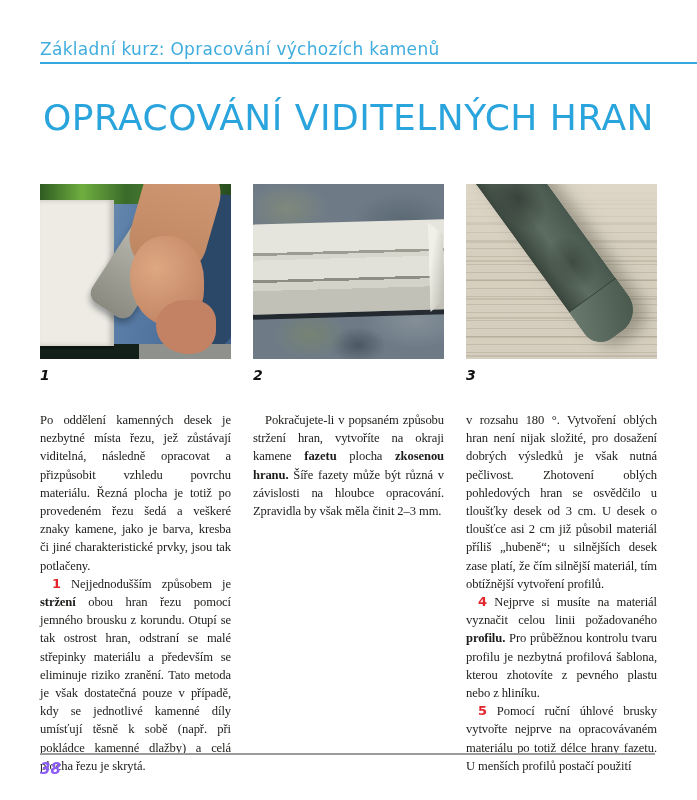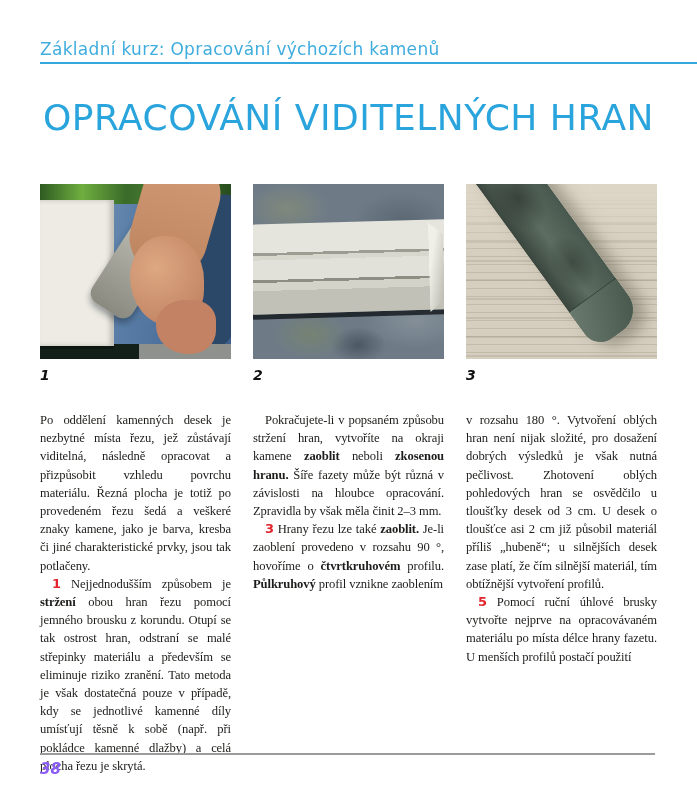--- a/index.html
+++ b/index.html
@@ -162,25 +162,25 @@
     </figure>
 
   </div>
 
   <div class="columns">
     <div>
         <p><span>Po oddělení kamenných desek je nezbytné místa řezu, jež zůstávají viditelná, následně opracovat a přizpůsobit vzhledu povrchu materiálu. Řezná plocha je totiž po provedeném řezu šedá a veškeré znaky kamene, jako je barva, kresba či jiné charakteristické prvky, jsou tak potlačeny.</span></p>
         <p class="indent"><span class="num">1</span><span> Nejjednodušším způsobem je </span><span class="b">stržení</span><span> obou hran řezu pomocí jemného brousku z korundu. Otupí se tak ostrost hran, odstraní se malé střepinky materiálu a především se eliminuje riziko zranění. Tato metoda je však dostatečná pouze v případě, kdy se jednotlivé kamenné díly umísťují těsně k sobě (např. při pokládce kamenné dlažby) a celá plocha řezu je skrytá.</span></p>
       </div>
     <div>
-        <p class="indent"><span>Pokračujete-li v popsaném způsobu stržení hran, vytvoříte na okraji kamene </span><span class="b">zaoblit</span><span> neboli </span><span class="b">zkosenou hranu.</span><span> Šíře fazety může být různá v závislosti na hloubce opracování. Zpravidla by však měla činit 2–3 mm.</span></p>
-        <p class="indent"><span class="num">3</span><span> Hrany řezu lze také </span><span class="b">zaoblit.</span><span> Je-li zaoblení provedeno v rozsahu 90 °, hovoříme o </span><span class="b">čtvrtkruhovém</span><span> profilu. </span><span class="b">Půlkruhový</span><span> profil vznikne zaoblením</span></p>
+        <p class="indent"><span>Pokračujete-li v popsaném způsobu stržení hran, vytvoříte na okraji kamene </span><span class="b">fazetu</span><span> plocha </span><span class="b">zkosenou hranu.</span><span> Šíře fazety může být různá v závislosti na hloubce opracování. Zpravidla by však měla činit 2–3 mm.</span></p>
       </div>
     <div>
         <p><span>v rozsahu 180 °. Vytvoření oblých hran není nijak složité, pro dosažení dobrých výsledků je však nutná pečlivost. Zhotovení oblých pohledových hran se osvědčilo u tloušťky desek od 3 cm. U desek o tloušťce asi 2 cm již působil materiál příliš „hubeně“; u silnějších desek zase platí, že čím silnější materiál, tím obtížnější vytvoření profilů.</span></p>
-        <p class="indent"><span class="num">5</span><span> Pomocí ruční úhlové brusky vytvořte nejprve na opracovávaném materiálu po místa délce hrany fazetu. U menších profilů postačí použití</span></p>
+        <p class="indent"><span class="num">4</span><span> Nejprve si musíte na materiál vyznačit celou linii požadovaného </span><span class="b">profilu.</span><span> Pro průběžnou kontrolu tvaru profilu je nezbytná profilová šablona, kterou zhotovíte z pevného plastu nebo z hliníku.</span></p>
+        <p class="indent"><span class="num">5</span><span> Pomocí ruční úhlové brusky vytvořte nejprve na opracovávaném materiálu po totiž délce hrany fazetu. U menších profilů postačí použití</span></p>
       </div>
   </div>
 
   <div class="footer-rule"></div>
   <div class="page-number">38</div>
 
 </div>
 
 </body></html>

